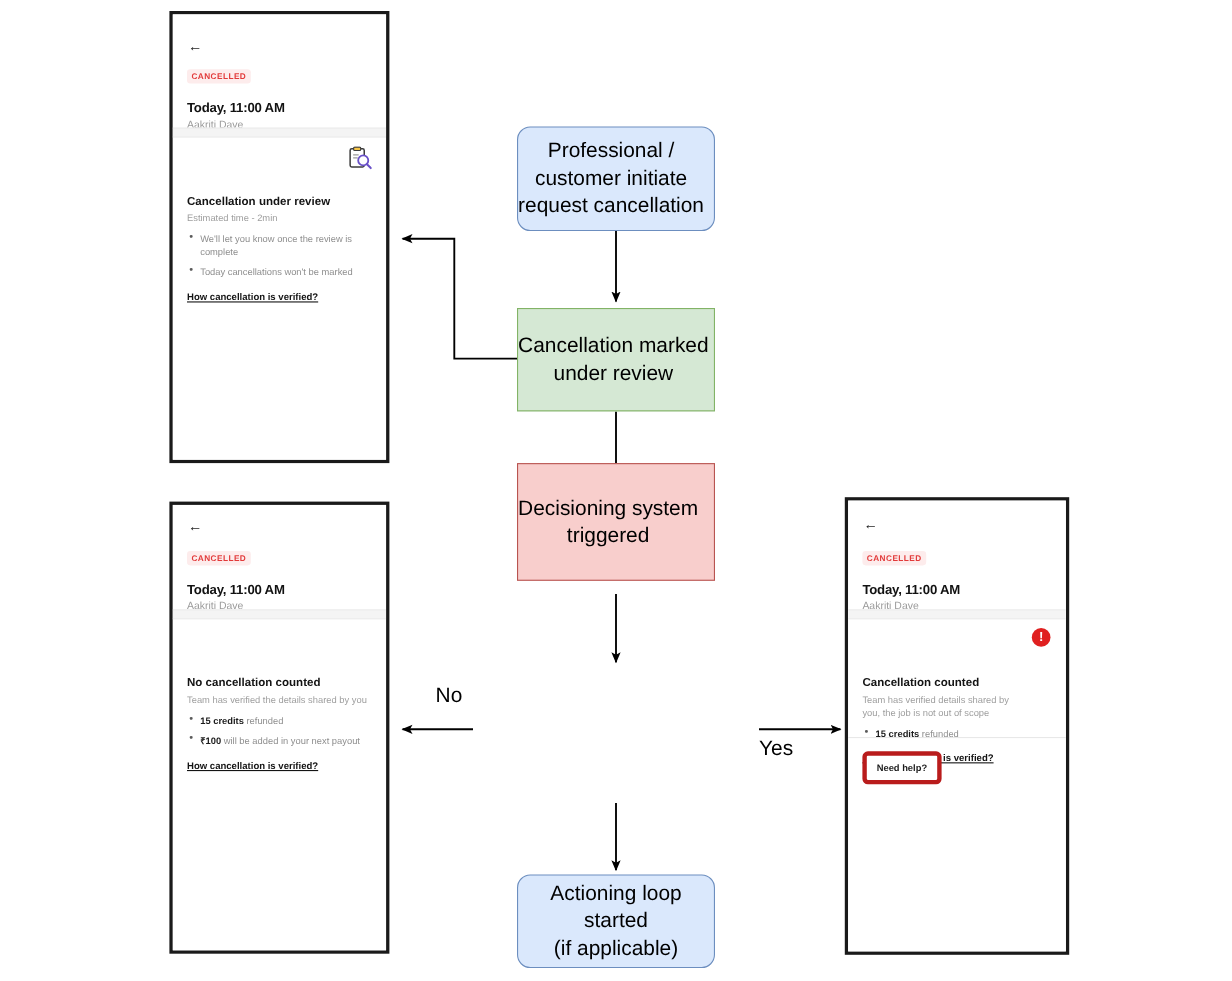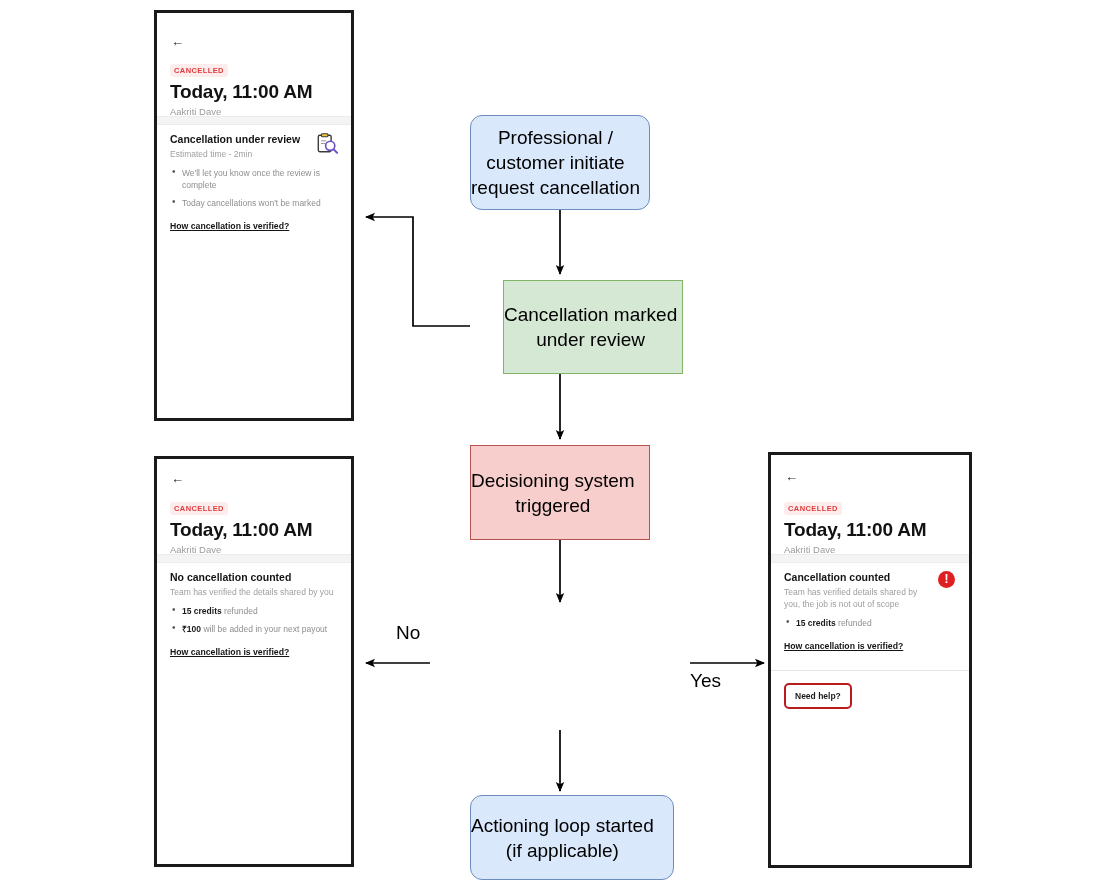--- a/index.html
+++ b/index.html
@@ -128,35 +128,36 @@
     display: inline-block;
     font-size: 7.5px;
     font-weight: 700;
     letter-spacing: 0.4px;
     color: #e23a3a;
     background: #fdecec;
     border-radius: 3px;
     padding: 2px 4px 1.5px 4px;
   }
   .ph-title {
-    font-size: 19px;
+    font-size: 12px;
     font-weight: 700;
     color: #121212;
-    margin-top: 4px;
+    margin-top: 14px;
     letter-spacing: -0.2px;
   }
   .ph-sub {
     font-size: 9.5px;
     color: #9b9b9b;
     margin-top: 3px;
   }
   .ph-h2 {
     font-size: 10.5px;
     font-weight: 700;
     color: #141414;
+    margin-top: 44px;
   }
   .ph-p {
     font-size: 8.5px;
     color: #9e9e9e;
     margin-top: 3px;
     line-height: 12px;
   }
   .ph-list {
     margin: 7px 0 0 0;
     padding: 0 0 0 12px;
@@ -183,21 +184,21 @@
     font-weight: 700;
     color: #141414;
     text-decoration: underline;
     display: inline-block;
   }
   .need-help-btn {
     display: inline-block;
     font-size: 8.5px;
     font-weight: 700;
     color: #1b1b1b;
-    border: 2px solid #b91c1c;
+    border: 4px solid #b91c1c;
     border-radius: 5px;
     padding: 6px 9px;
     background: #fff;
   }
   .alert-icon {
     position: absolute;
     width: 17px;
     height: 17px;
     border-radius: 50%;
     background: #e02020;
@@ -244,32 +245,32 @@
 
     <path d="M690,663 L764,663" stroke="#000" stroke-width="1.7" fill="none" marker-end="url(#arrow)"></path>
   </svg>
 
   <div class="flow-node node-rounded" style="left:470px; top:115px; width:180px; height:95px;">
     <span class="nd-label">Professional /
 customer initiate
 request cancellation</span>
   </div>
 
-  <div class="flow-node node-green" style="left:470px; top:280px; width:180px; height:94px;margin-left:33px;">
+  <div class="flow-node node-green" style="left:470px; top:280px; width:180px; height:94px;">
     <span class="nd-label">Cancellation marked
 under review</span>
   </div>
 
-  <div class="flow-node node-pink" style="left:470px; top:445px; width:180px; height:95px;">
+  <div class="flow-node node-pink" style="left:470px; top:421px; width:180px; height:107px;">
     <span class="nd-label">Decisioning system
 triggered</span>
   </div>
 
 
-  <div class="flow-node node-rounded" style="left:470px; top:795px; width:204px; height:85px;">
+  <div class="flow-node node-rounded" style="left:470px; top:795px; width:180px; height:85px;">
     <span class="nd-label">Actioning loop started
 (if applicable)</span>
   </div>
 
   <div class="edge-label" style="left:396px; top:622px;">No</div>
   <div class="edge-label" style="left:690px; top:622px;margin-top:48px;">Yes</div>
 
   <div class="phone" style="left:154px; top:10px; width:200px; height:411px;">
     <div class="ph-inner">
       <div class="ph-back" style="left:14px; top:22px;">←</div>

